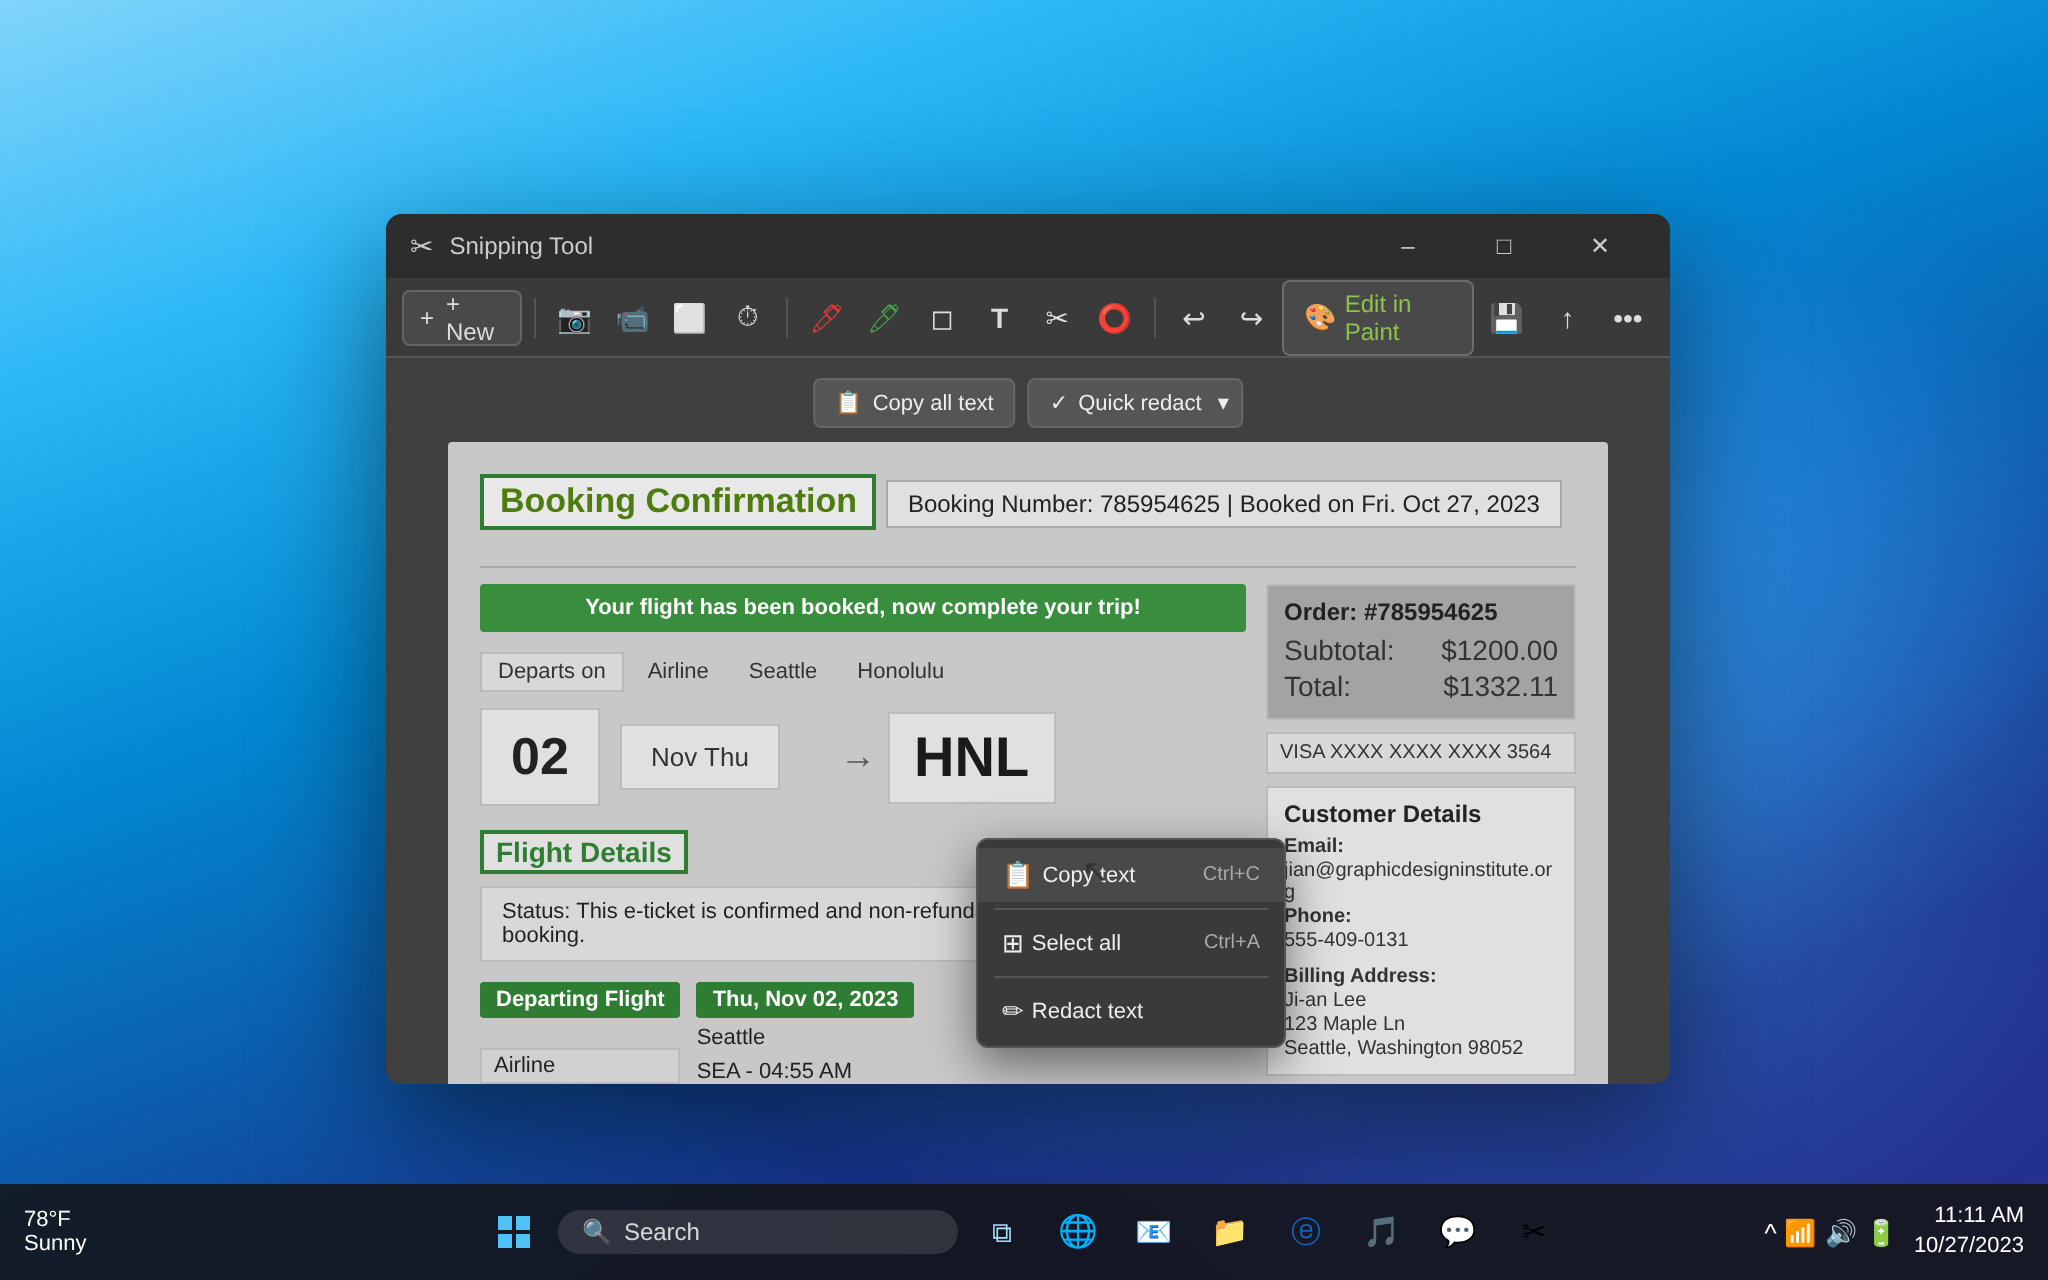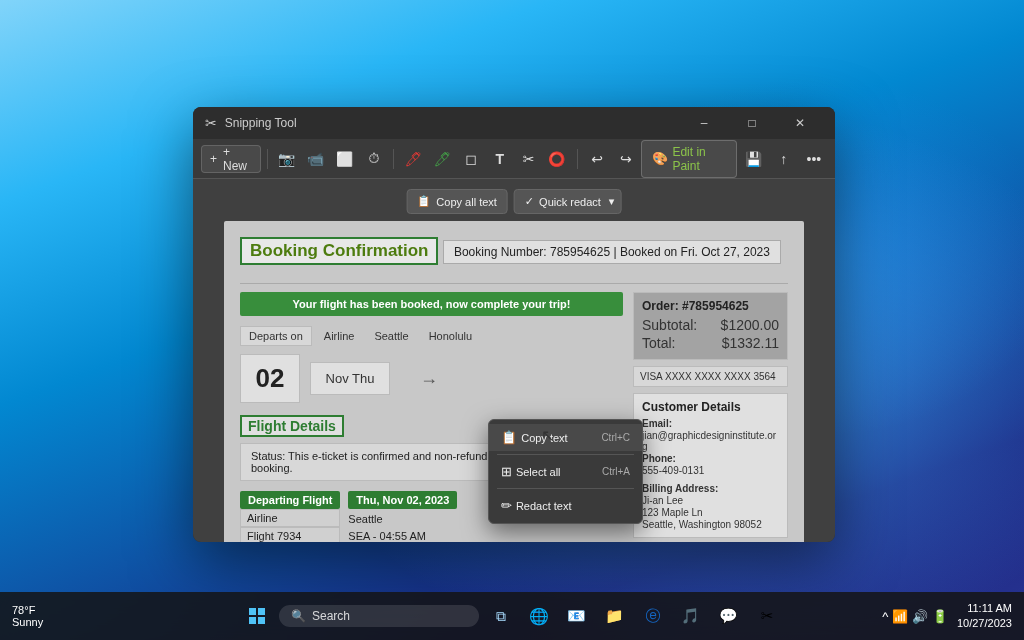--- a/index.html
+++ b/index.html
@@ -373,21 +373,21 @@
       margin-bottom: 10px;
     }
 
     .departing-section {
       display: flex;
       gap: 8px;
     }
     .departing-left {
       display: flex;
       flex-direction: column;
-      gap: 0;
+      gap: 15px;
     }
     .dep-label {
       background: #2e7d32;
       color: white;
       font-size: 11px;
       font-weight: 600;
       padding: 3px 8px;
       border-radius: 2px;
     }
     .dep-field {
@@ -592,20 +592,21 @@
               <span>Seattle</span>
               <span>Honolulu</span>
             </div>
           </div>
 
           <div class="flight-route">
             <div class="date-box">02</div>
             <div class="day-box">Nov Thu</div>
             <div class="route-codes">
               <span class="arrow">→</span>
+              <div class="airport-code">HNL</div>
             </div>
           </div>
 
           <div class="flight-details-title">Flight Details</div>
           <div class="status-text">Status: This e-ticket is confirmed and non-refundable after 48 hours of booking.</div>
 
           <div class="departing-section">
             <div class="departing-left">
               <div class="dep-label">Departing Flight</div>
               <div class="dep-field">Airline</div>

